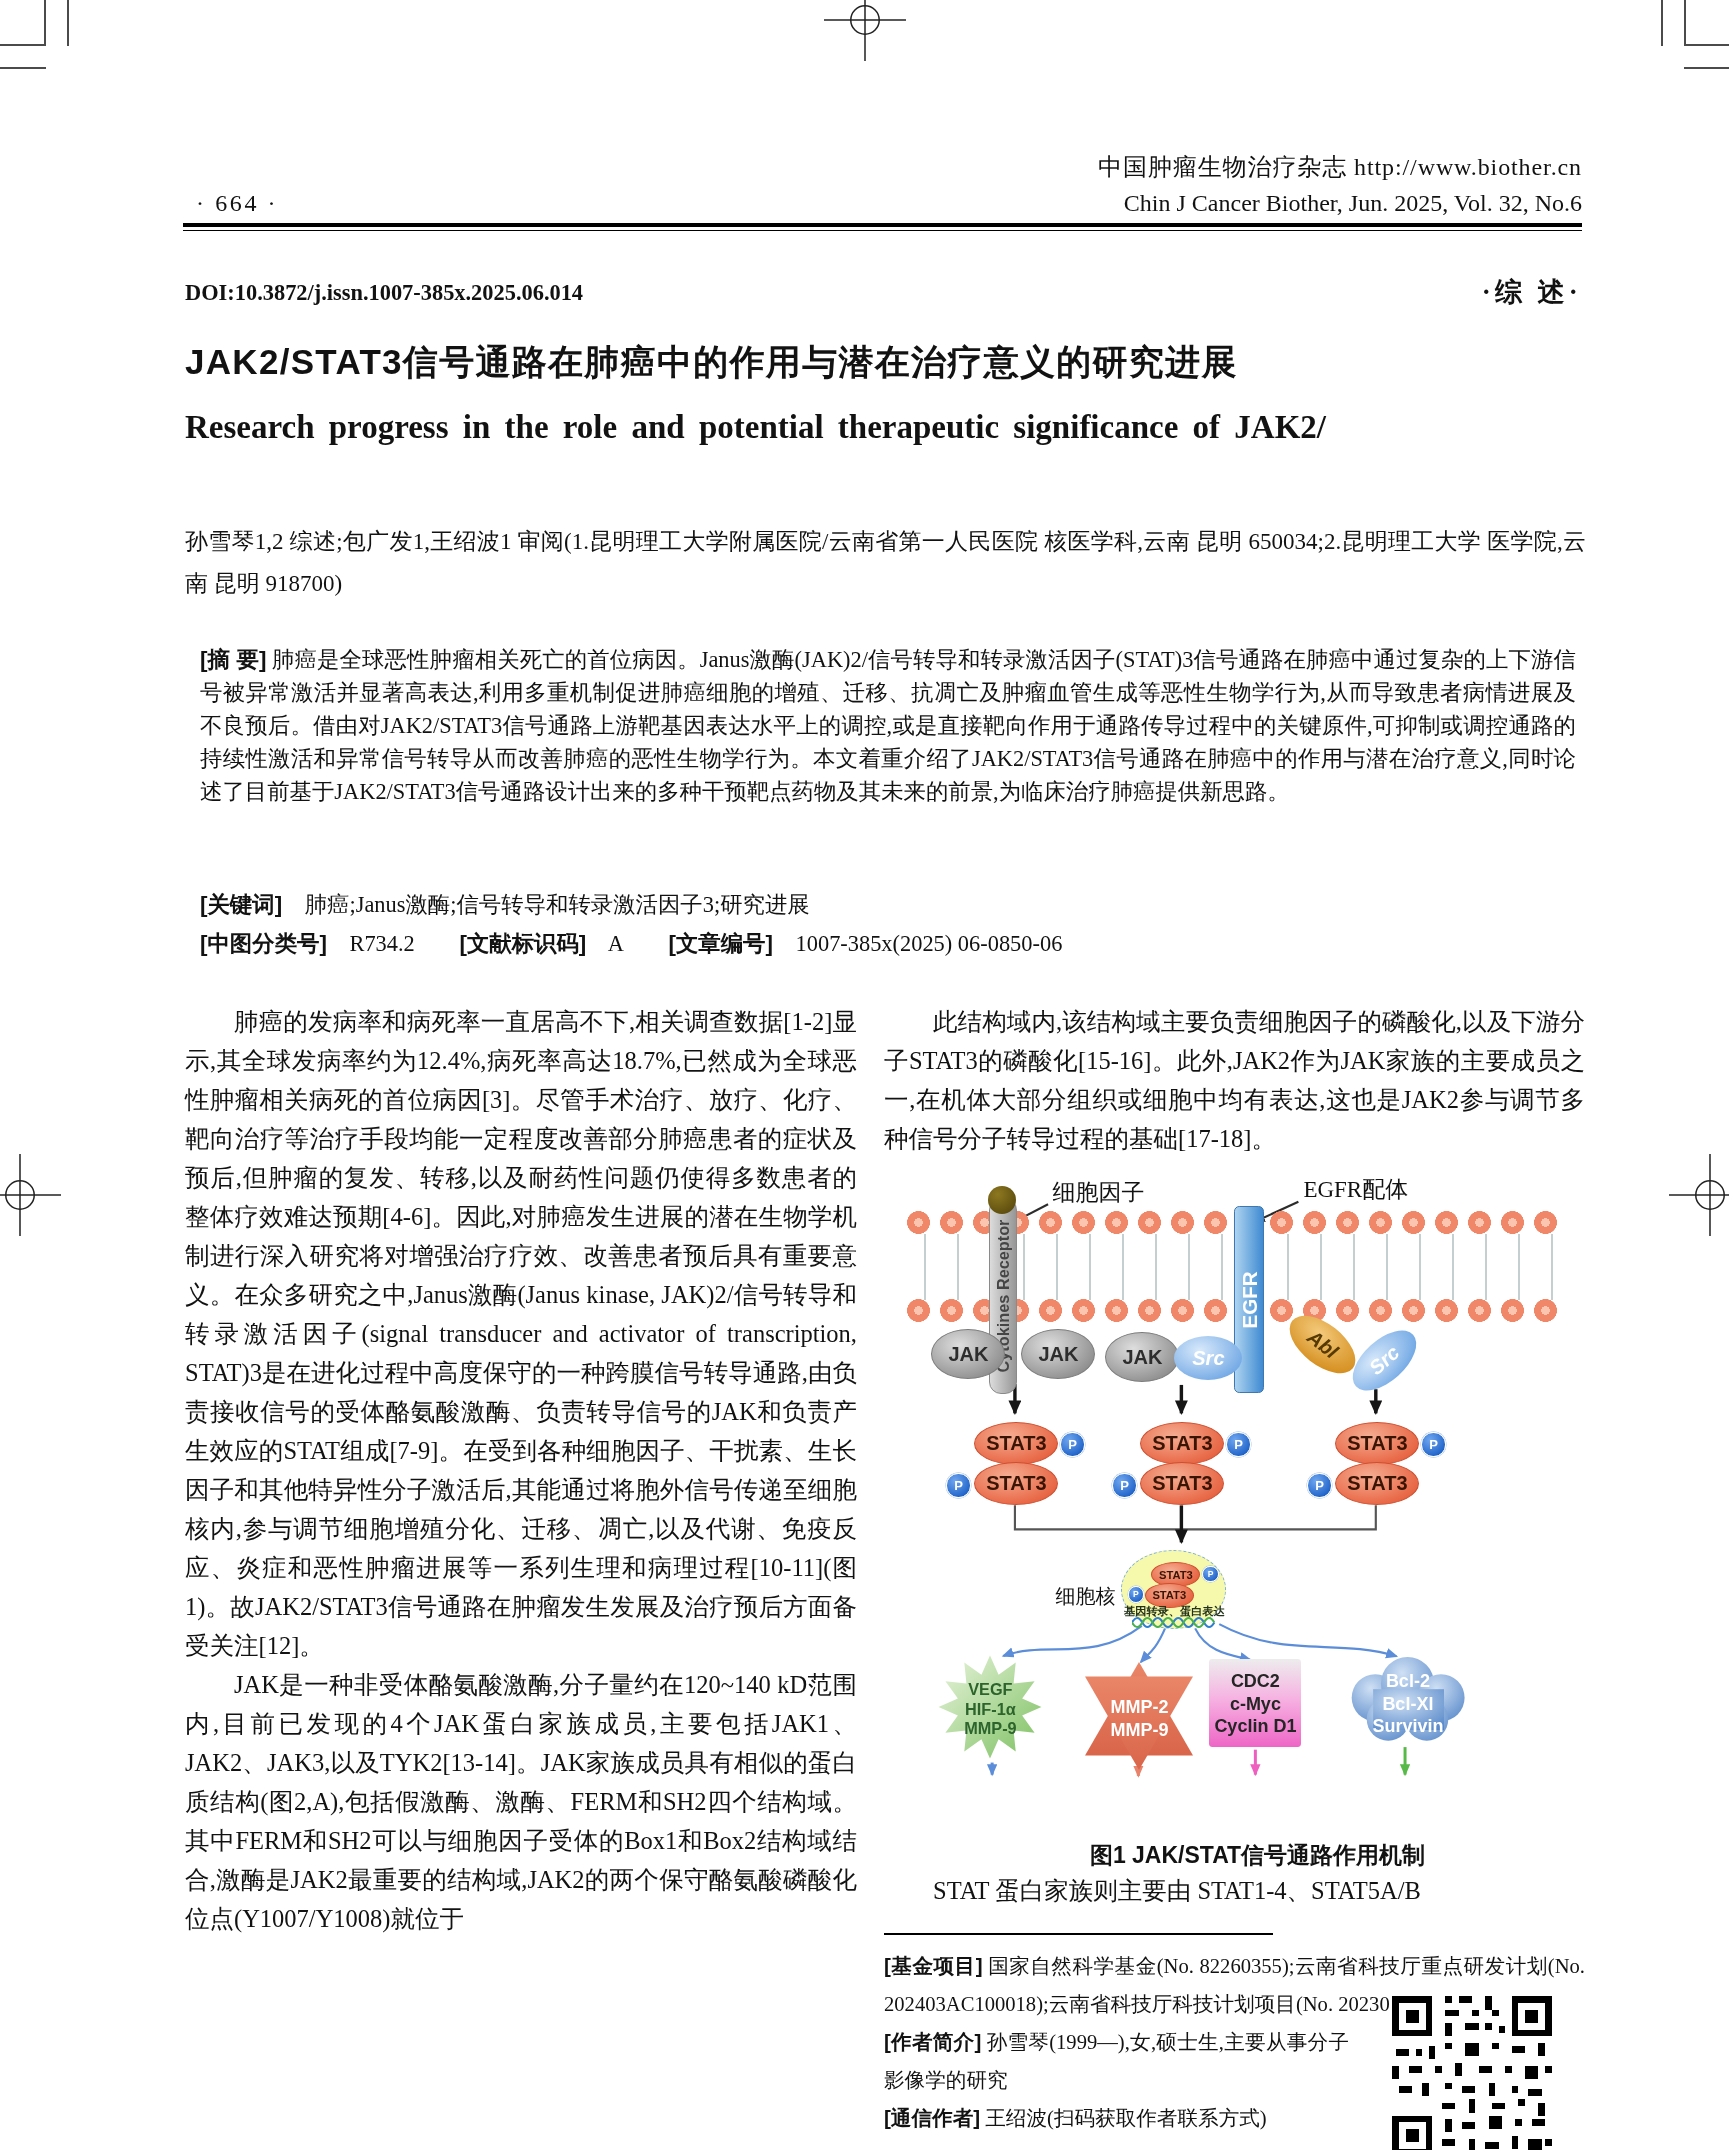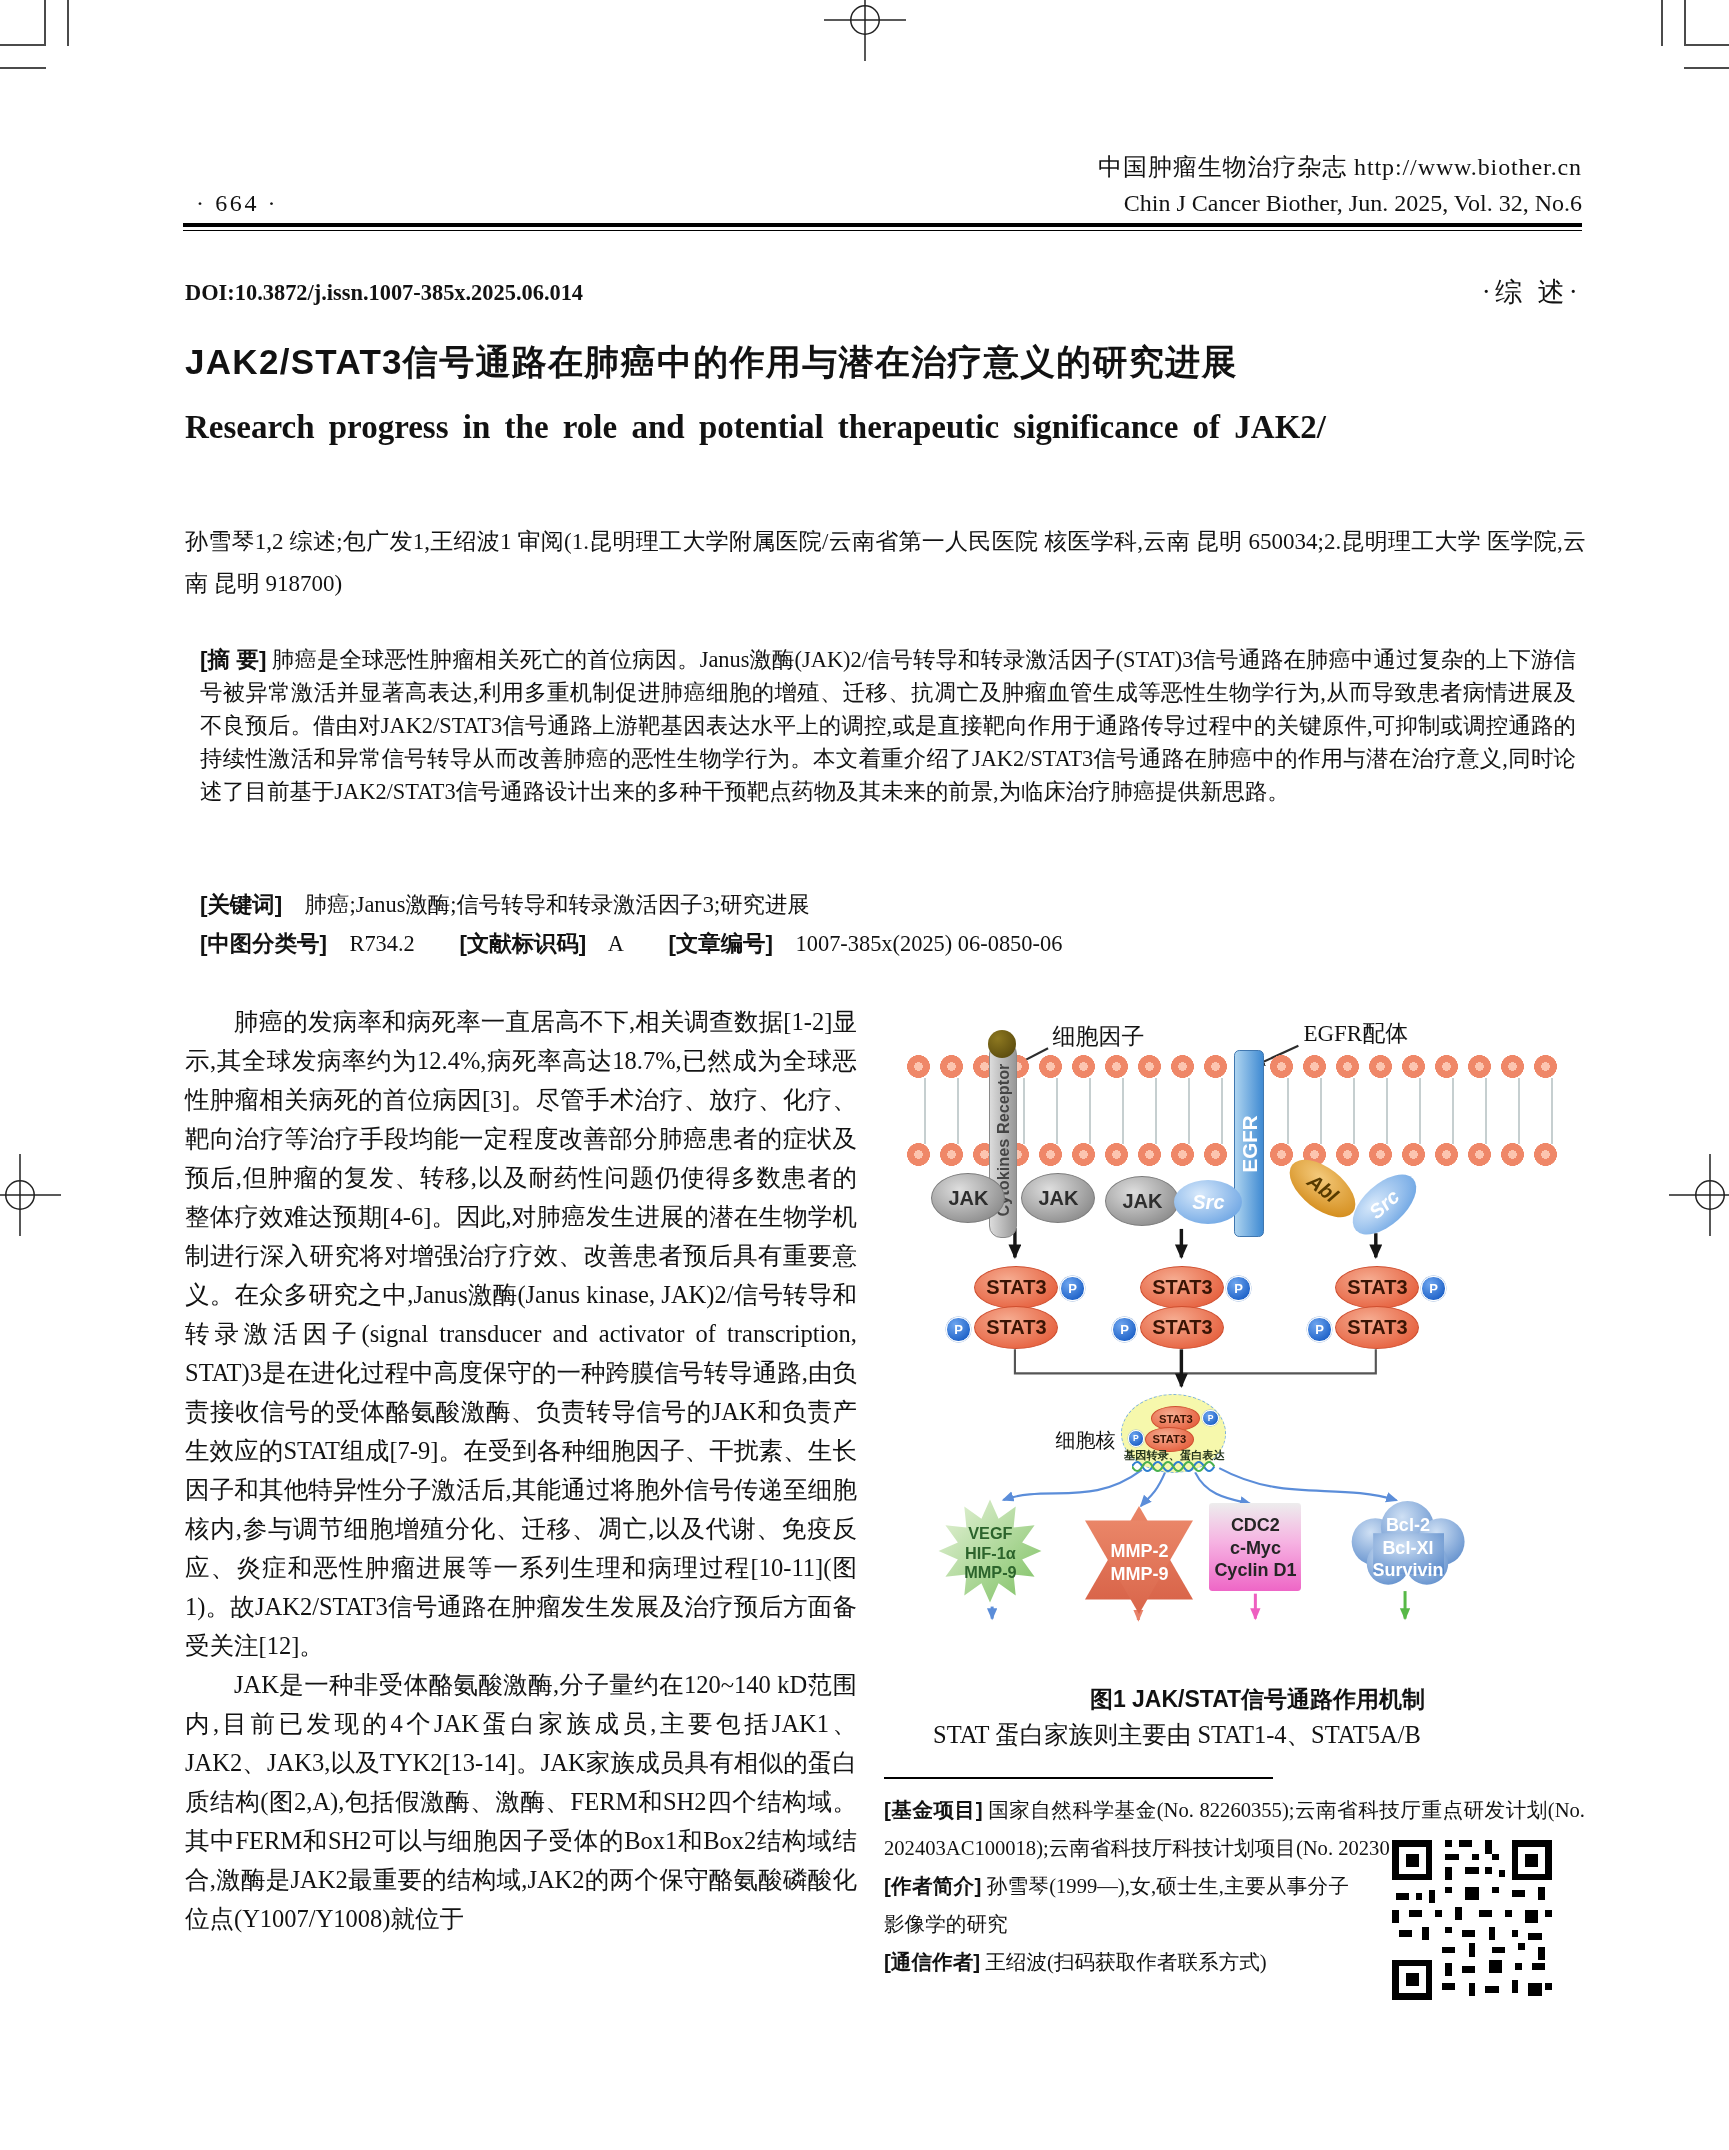--- a/index.html
+++ b/index.html
@@ -7,21 +7,21 @@
   .page{position:relative;width:1730px;height:2389px;background:#fff;overflow:hidden;}
   .mk{position:absolute;background:#4b4b4b;}
   .reg{position:absolute;width:82px;height:82px;}
   
   .hdr-cn{position:absolute;right:148px;top:151px;font-size:24px;letter-spacing:0.9px;}
   .hdr-en{position:absolute;right:148px;top:190px;font-size:24px;}
   .pageno{position:absolute;left:196px;top:190px;font-size:24px;letter-spacing:2.6px;}
   .rule-thick{position:absolute;left:183px;top:223px;width:1399px;height:4.3px;background:#000;}
   .rule-thin{position:absolute;left:183px;top:230px;width:1399px;height:1.3px;background:#000;}
   .doi{position:absolute;left:185px;top:280px;font-size:22.4px;font-weight:bold;}
-  .arttype{position:absolute;right:148px;top:274px;font-size:27px;font-weight:normal;letter-spacing:4.3px;}
+  .arttype{position:absolute;right:148px;top:274px;font-size:27px;font-weight:bold;letter-spacing:4.3px;}
   .title-cn{position:absolute;left:185px;top:339px;width:1402px;font-family:"Liberation Sans","DejaVu Sans",sans-serif;font-weight:bold;font-size:35px;letter-spacing:1.3px;}
   .title-en1{position:absolute;left:185px;top:409px;width:1400px;font-weight:bold;font-size:33px;word-spacing:6px;}
   .title-en2{position:absolute;left:185px;top:458px;width:1400px;font-weight:bold;font-size:33px;}
   .authors{position:absolute;left:185px;top:521px;width:1401px;font-size:23px;line-height:42px;text-align:justify;}
   .abstract{position:absolute;left:200px;top:643px;width:1376px;font-size:22.4px;line-height:33px;text-align:justify;}
   .lbl{font-family:"Liberation Sans","DejaVu Sans",sans-serif;font-weight:bold;}
   .kwline{position:absolute;left:200px;top:889px;width:1376px;font-size:22.4px;}
   .clcline{position:absolute;left:200px;top:928px;width:1376px;font-size:22.4px;}
   .clcline .v{margin-right:39px;text-align:center;}
   .clcline .lbl{margin-right:17px;}
@@ -120,20 +120,21 @@
     <span class="lbl">[文章编号]</span>
     <span class="v">1007-385x(2025) 06-0850-06</span>
   </div>
 
   <div class="col col-left">
     <p>肺癌的发病率和病死率一直居高不下,相关调查数据[1-2]显示,其全球发病率约为12.4%,病死率高达18.7%,已然成为全球恶性肿瘤相关病死的首位病因[3]。尽管手术治疗、放疗、化疗、靶向治疗等治疗手段均能一定程度改善部分肺癌患者的症状及预后,但肿瘤的复发、转移,以及耐药性问题仍使得多数患者的整体疗效难达预期[4-6]。因此,对肺癌发生进展的潜在生物学机制进行深入研究将对增强治疗疗效、改善患者预后具有重要意义。在众多研究之中,Janus激酶(Janus kinase, JAK)2/信号转导和转录激活因子(signal transducer and activator of transcription, STAT)3是在进化过程中高度保守的一种跨膜信号转导通路,由负责接收信号的受体酪氨酸激酶、负责转导信号的JAK和负责产生效应的STAT组成[7-9]。在受到各种细胞因子、干扰素、生长因子和其他特异性分子激活后,其能通过将胞外信号传递至细胞核内,参与调节细胞增殖分化、迁移、凋亡,以及代谢、免疫反应、炎症和恶性肿瘤进展等一系列生理和病理过程[10-11](图1)。故JAK2/STAT3信号通路在肿瘤发生发展及治疗预后方面备受关注[12]。</p>
     <p>JAK是一种非受体酪氨酸激酶,分子量约在120~140 kD范围内,目前已发现的4个JAK蛋白家族成员,主要包括JAK1、JAK2、JAK3,以及TYK2[13-14]。JAK家族成员具有相似的蛋白质结构(图2,A),包括假激酶、激酶、FERM和SH2四个结构域。其中FERM和SH2可以与细胞因子受体的Box1和Box2结构域结合,激酶是JAK2最重要的结构域,JAK2的两个保守酪氨酸磷酸化位点(Y1007/Y1008)就位于</p>
   </div>
 
   <div class="col col-right">
+    <p>此结构域内,该结构域主要负责细胞因子的磷酸化,以及下游分子STAT3的磷酸化[15-16]。此外,JAK2作为JAK家族的主要成员之一,在机体大部分组织或细胞中均有表达,这也是JAK2参与调节多种信号分子转导过程的基础[17-18]。</p>
 
     <div class="fig">
 
       <svg class="ov" width="654" height="671" viewBox="0 0 1520 1560">
         <defs>
           <marker id="mBlack" markerUnits="userSpaceOnUse" markerWidth="40" markerHeight="34" refX="30" refY="15" orient="auto">
               <path d="M0,0 L34,15 L0,30 z" fill="#161616"></path>
             </marker>
           <marker id="mDark" markerUnits="userSpaceOnUse" markerWidth="30" markerHeight="26" refX="22" refY="11" orient="auto">
               <path d="M0,0 L26,11 L0,22 z" fill="#2c2c2c"></path>

